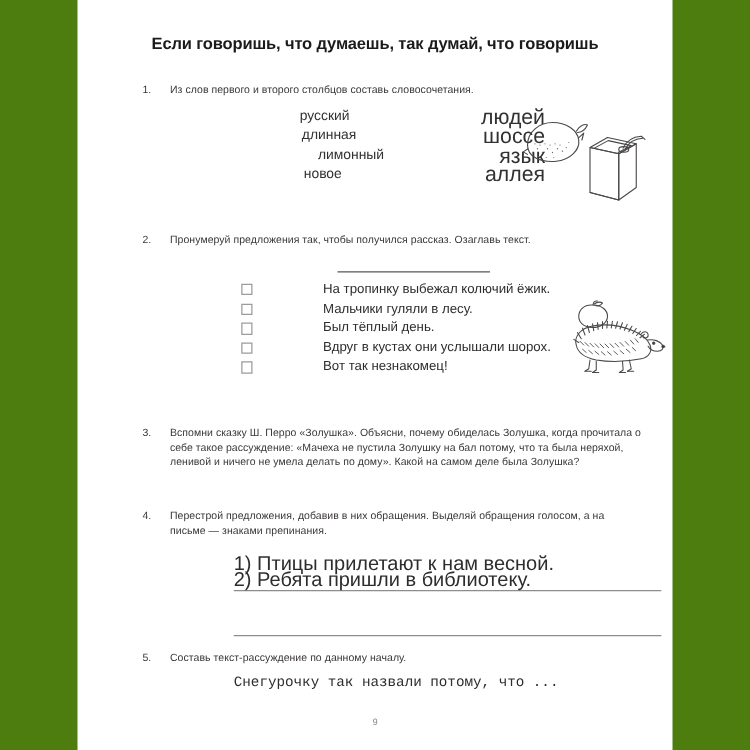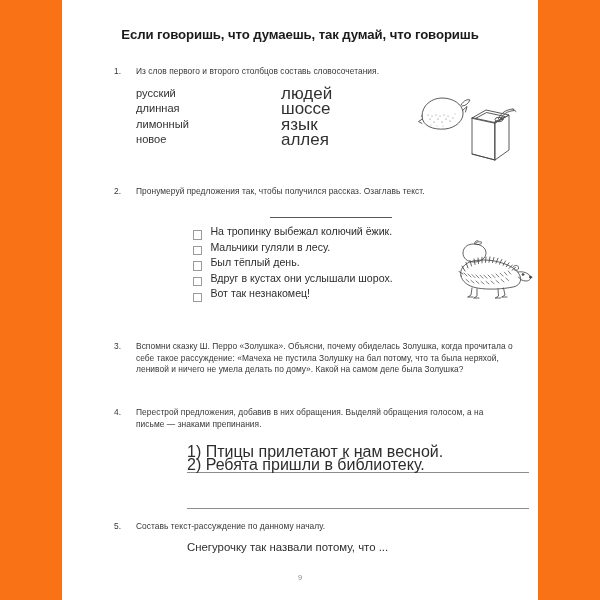--- a/index.html
+++ b/index.html
@@ -13,21 +13,21 @@
     font-family: "Liberation Sans", "DejaVu Sans", sans-serif;
     color: #231f20;
     overflow: hidden;
   }
 
   
   #page {
     position: relative;
     width: 600px;
     height: 600px;
-    background: #f97316;
+    background: #4d7c0f;
     box-sizing: border-box;
   }
   #sheet {
     position: absolute;
     left: 62px;
     top: 0px;
     width: 476px;
     height: 600px;
     background: #ffffff;
     box-sizing: border-box;
@@ -74,20 +74,21 @@
   .word-cols {
     position: absolute;
     left: 74px;
     top: 86px;
     width: 300px;
   }
   .word-row {
     display: flex;
     height: 15.4px;
     align-items: flex-start;
+    justify-content: flex-end;
   }
   .word-a {
     width: 145px;
     font-size: 11.1px;
     color: #333031;
     line-height: 15.4px;
   }
   .word-b {
     font-size: 17px;
     color: #333031;
@@ -111,22 +112,23 @@
   }
 
   
   .check-list {
     position: absolute;
     left: 131px;
     top: 224px;
   }
   .check-item {
     display: flex;
-    align-items: flex-end;
+    align-items: center;
     height: 15.6px;
+    gap: 48px;
   }
   .checkbox {
     width: 9.4px;
     height: 9.4px;
     border: 1px solid #9b9a9d;
     box-sizing: border-box;
     flex: 0 0 auto;
     background: #fff;
   }
   .check-label {
@@ -151,20 +153,21 @@
   }
 
   
   .opener {
     position: absolute;
     left: 125px;
     top: 541px;
     font-size: 11.4px;
     color: #2f2c2d;
     white-space: nowrap;
+    font-family: Liberation Mono, monospace;
   }
 
   
   .page-number {
     position: absolute;
     left: 0;
     top: 573px;
     width: 476px;
     text-align: center;
     font-size: 7.4px;

